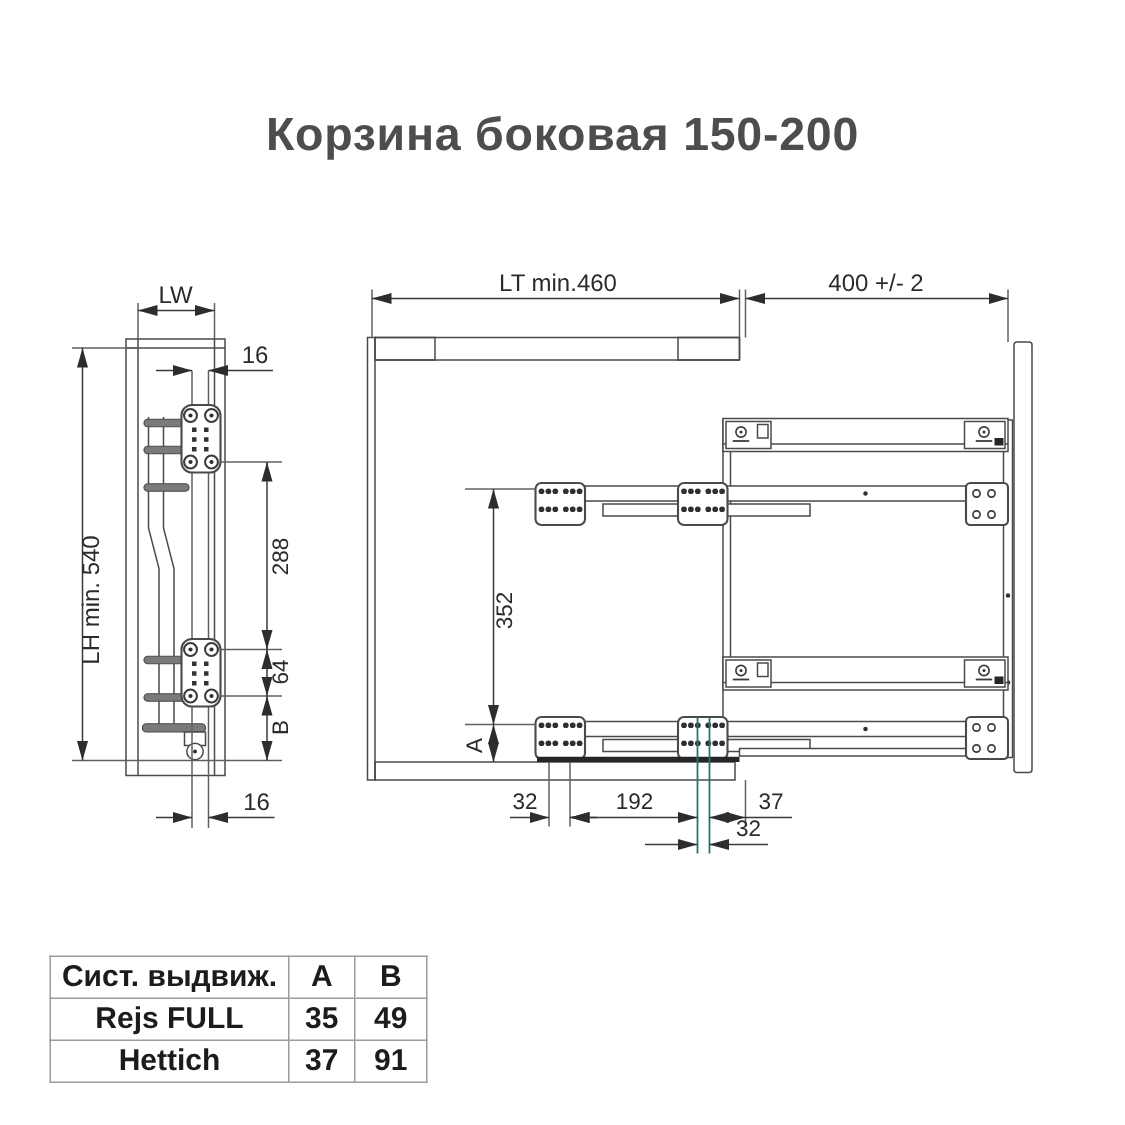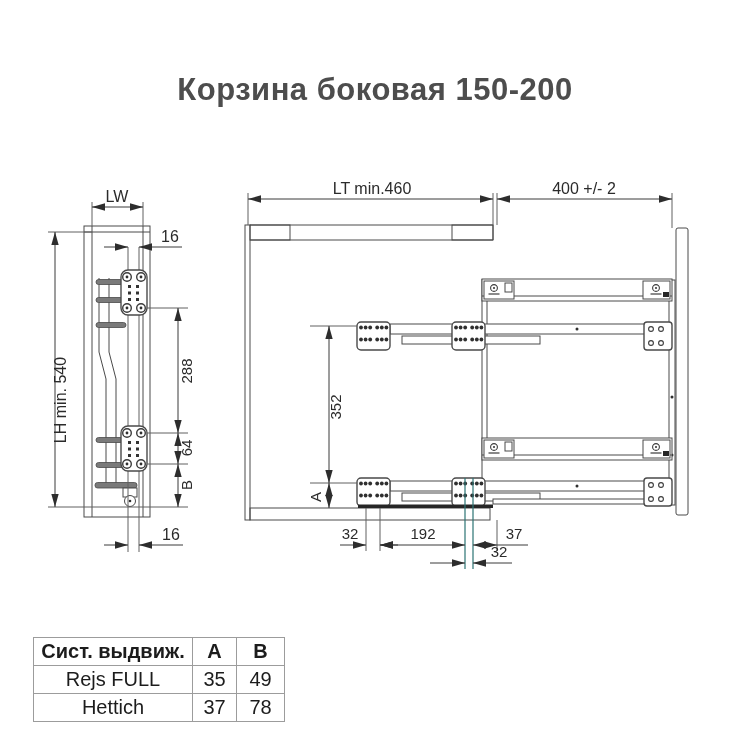--- a/index.html
+++ b/index.html
@@ -22,21 +22,21 @@
   .sq   {fill:#333333;stroke:none;}
   .dimtxt{font-family:"Liberation Sans",sans-serif;font-size:15px;fill:#2b2b2b;}
   .dimtxt2{font-family:"Liberation Sans",sans-serif;font-size:16px;fill:#2b2b2b;}
 
   
   table.spec{position:absolute;left:33px;top:637px;border-collapse:collapse;
              color:#1c1c1c;table-layout:fixed;}
   table.spec th,table.spec td{border:1.6px solid #9c9c9c;text-align:center;
              padding:0;height:27px;overflow:hidden;}
   table.spec th{font-size:20px;font-weight:bold;margin-top:27px;}
-  table.spec td{font-size:20px;font-weight:normal;}
+  table.spec td{font-size:20px;font-weight:bold;}
   .c1{width:158px;} .c2{width:43px;} .c3{width:47px;}
 </style>
 </head>
 <body>
 
 <div class="page">
 
   <div class="title">Корзина боковая 150-200</div>
 
   <svg class="drawing" viewBox="0 0 750 470">
@@ -324,18 +324,18 @@
     </thead>
     <tbody>
       <tr>
         <td>Rejs FULL</td>
         <td>35</td>
         <td>49</td>
       </tr>
       <tr>
         <td>Hettich</td>
         <td>37</td>
-        <td>78</td>
+        <td>91</td>
       </tr>
     </tbody>
   </table>
 
 </div>
 
 </body></html>

